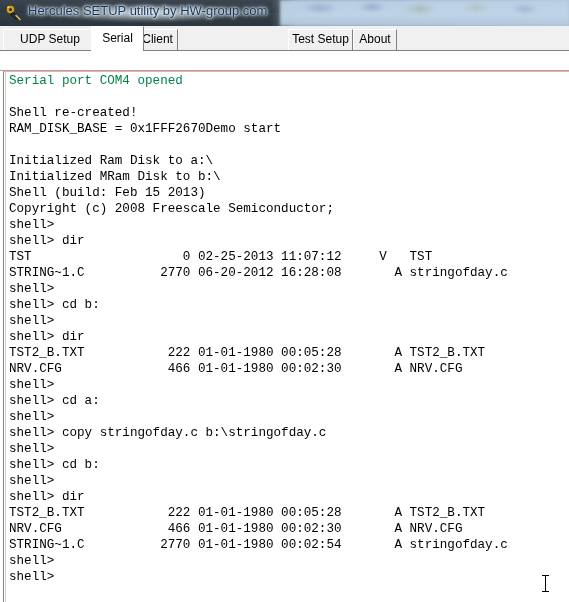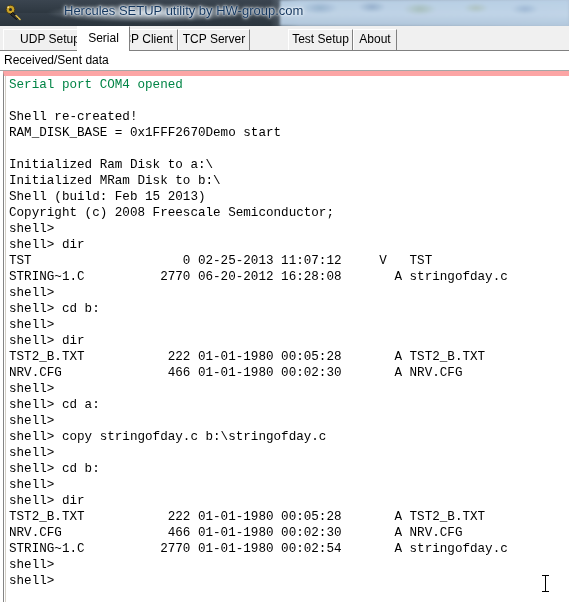--- a/index.html
+++ b/index.html
@@ -56,21 +56,20 @@
     left: 5px; top: 4px;
     width: 18px; height: 18px;
   }
   .title-text {
     position: absolute;
     left: 28px; top: 3px;
     font-size: 13px;
     color: #13365e;
     white-space: nowrap;
     text-shadow: 0 0 3px #e8f0f8, 0 0 5px #e8f0f8, 0 0 2px #ffffff;
-    margin-left: 36px;
   }
 
   
   .client {
     position: absolute;
     left: 0; top: 26px;
     width: 569px;
     height: 576px;
     background: #ffffff;
   }
@@ -134,21 +133,21 @@
   }
 
   
   .terminal-wrap {
     position: absolute;
     left: 3px; top: 45px;
     width: 566px;
     height: 531px;
     background: #ffffff;
     border-left: 1px solid #848484;
-    border-top: 5px solid #fca5a5;
+    border-top: 1px solid #fca5a5;
     box-sizing: border-box;
   }
   .terminal-inner-edge {
     position: absolute;
     left: 1px; top: 0px;
     width: 1px; height: 100%;
     background: #d4d0c8;
   }
   .terminal {
     position: absolute;
@@ -198,28 +197,26 @@
 
   <div class="title-text">Hercules SETUP utility by HW-group.com</div>
 </div>
 
 <div class="client">
 
   <div class="tabstrip">
     <div class="tabstrip-underline"></div>
     <div class="tab" style="left:3px;  width:94px;">UDP Setup</div>
     <div class="tab" style="left:110px;width:68px;">TCP Client</div>
-    <div class="tab" style="left:178px;width:72px;">TCP Server</div>
     <div class="tab" style="left:250px;width:38px;margin-top:48px;">UDP</div>
     <div class="tab" style="left:288px;width:65px;">Test Setup</div>
     <div class="tab" style="left:353px;width:44px;text-align:center;">About</div>
-    <div class="tab active" style="left:77px; width:53px;text-align:center;">Serial</div>
+    <div class="tab active" style="left:91px; width:53px;text-align:center;">Serial</div>
   </div>
 
-  <div class="group-label">Received/Sent data</div>
   <div class="group-rule"></div>
 
   <div class="terminal-wrap">
     <div class="terminal-inner-edge"></div>
     <div class="terminal" id="terminal"><span class="ln green">Serial port COM4 opened</span><span class="ln"></span><span class="ln">Shell re-created!</span><span class="ln">RAM_DISK_BASE = 0x1FFF2670Demo start</span><span class="ln"></span><span class="ln">Initialized Ram Disk to a:\</span><span class="ln">Initialized MRam Disk to b:\</span><span class="ln">Shell (build: Feb 15 2013)</span><span class="ln">Copyright (c) 2008 Freescale Semiconductor;</span><span class="ln">shell&gt;</span><span class="ln">shell&gt; dir</span><span class="ln">TST                    0 02-25-2013 11:07:12     V   TST</span><span class="ln">STRING~1.C          2770 06-20-2012 16:28:08       A stringofday.c</span><span class="ln">shell&gt;</span><span class="ln">shell&gt; cd b:</span><span class="ln">shell&gt;</span><span class="ln">shell&gt; dir</span><span class="ln">TST2_B.TXT           222 01-01-1980 00:05:28       A TST2_B.TXT</span><span class="ln">NRV.CFG              466 01-01-1980 00:02:30       A NRV.CFG</span><span class="ln">shell&gt;</span><span class="ln">shell&gt; cd a:</span><span class="ln">shell&gt;</span><span class="ln">shell&gt; copy stringofday.c b:\stringofday.c</span><span class="ln">shell&gt;</span><span class="ln">shell&gt; cd b:</span><span class="ln">shell&gt;</span><span class="ln">shell&gt; dir</span><span class="ln">TST2_B.TXT           222 01-01-1980 00:05:28       A TST2_B.TXT</span><span class="ln">NRV.CFG              466 01-01-1980 00:02:30       A NRV.CFG</span><span class="ln">STRING~1.C          2770 01-01-1980 00:02:54       A stringofday.c</span><span class="ln">shell&gt;</span><span class="ln">shell&gt;</span></div>
   </div>
 
 </div>
 
 <div class="ibeam" style="left: 541px; top: 574px;">

